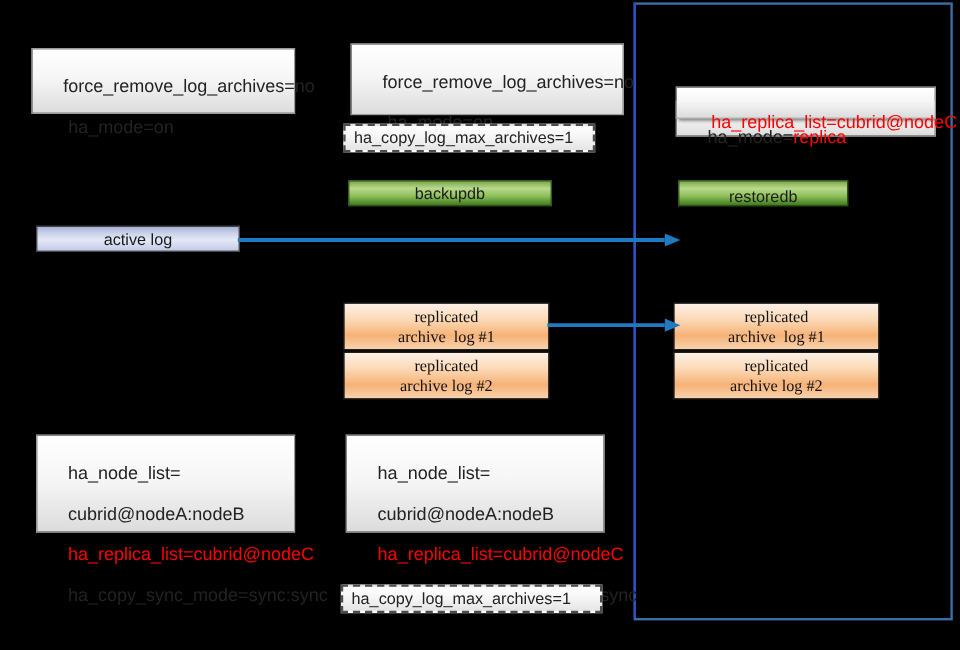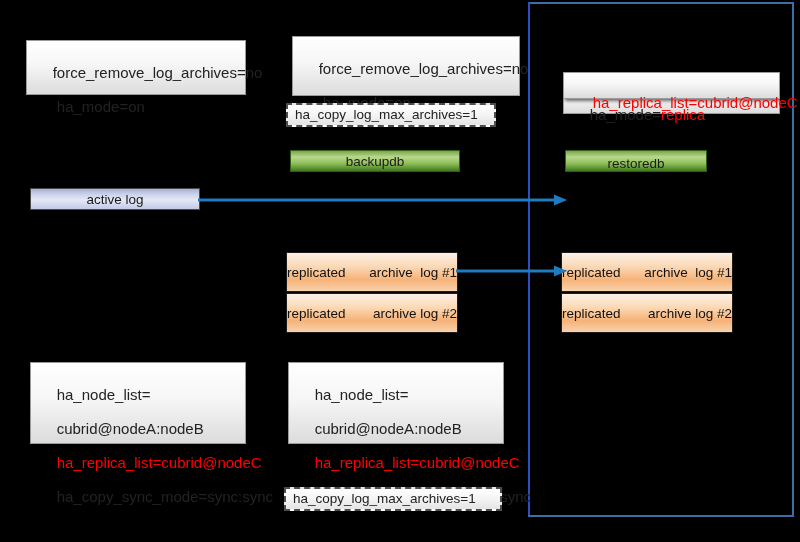--- a/index.html
+++ b/index.html
@@ -101,23 +101,25 @@
   
   .arch-box {
     position: absolute;
     box-sizing: border-box;
     background: linear-gradient(to bottom, #fdf0e6 0%, #fbd9b6 35%, #f6b277 70%, #f8d2ad 100%);
     border: 1px solid #1c1c1c;
     color: #111111;
     font-size: 13.5px;
     line-height: 17px;
     display: flex;
-    align-items: center;
-    justify-content: space-between;
+    flex-direction: column;
+    align-items: center;
+    justify-content: center;
     text-align: center;
+    font-family: Liberation Serif, serif;
   }
   .arch-line { display: block; white-space: pre; }
 
   
   .arrow { position: absolute; }
   .arrow svg { display: block; }
 
   .red { color: #ff0000; }
   .blk { color: #222222; }
 </style>

